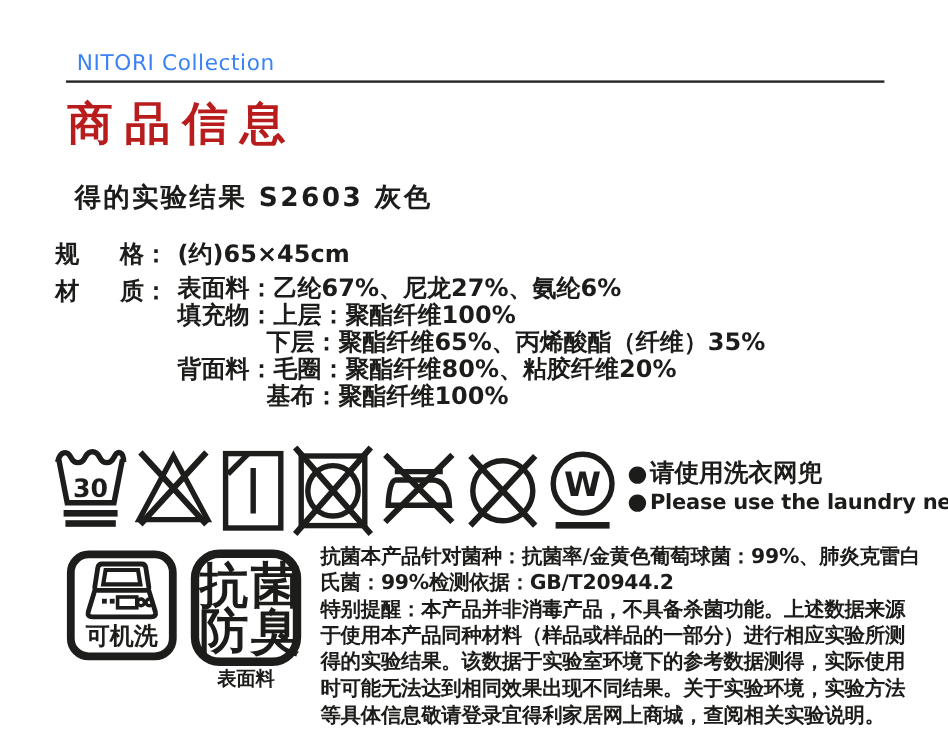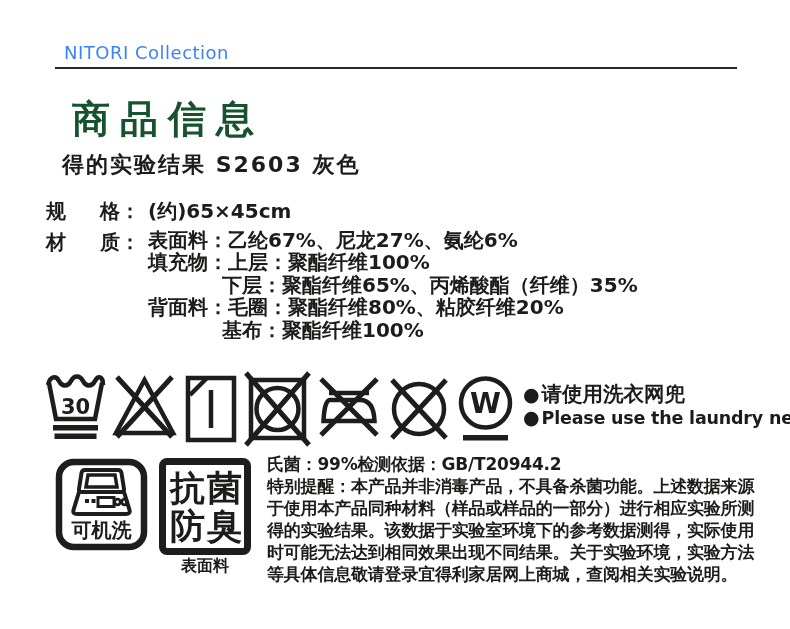--- a/index.html
+++ b/index.html
@@ -4,21 +4,21 @@
 <style>
   html,body { margin:0; padding:0; background:#fff; }
   .page {
     position:relative; width:790px; height:629px; background:#ffffff;
     font-family:"DejaVu Sans", sans-serif; color:#1c1c1a; overflow:hidden;
   }
   .abs { position:absolute; white-space:nowrap; }
 
   .brand { left:64px; top:42px; font-size:18px; color:#3b82f6; letter-spacing:0.5px; font-weight:500; }
   .rule  { left:55px; top:67px; width:682px; height:2px; background:#262624; }
-  .title { left:56px; top:78px; margin:16px; font-size:38px; font-weight:800; letter-spacing:10px; color:#14532d; }
+  .title { left:56px; top:78px; margin:0; font-size:38px; font-weight:800; letter-spacing:10px; color:#b91c1c; }
   .product { left:62px; top:150px; font-size:22px; font-weight:700; letter-spacing:2px; }
 
   .spec-row { display:flex; font-size:20px; font-weight:700; }
   .spec-size { left:46px; top:198px; }
   .spec-mat  { left:46px; top:229px; }
   .mainlab { width:94px; flex:0 0 94px; display:flex; justify-content:space-between; }
   .spec-val { margin-left:8px; }
   .matblock { margin-left:8px; line-height:22.4px; }
   .mrow { display:flex; white-space:nowrap; }
   .part { flex:0 0 74px; }
@@ -32,22 +32,22 @@
   .symtext { fill:#1d1d1b; font-family:"DejaVu Sans", sans-serif; font-weight:700; text-anchor:middle; }
 
   .notes { left:523px; top:383px; }
   .note-row { display:flex; align-items:baseline; }
   .bullet { font-size:19px; line-height:23px; margin-right:2px; }
   .note-zh { font-size:20.5px; font-weight:700; line-height:23px; }
   .note-en { font-size:17.5px; font-weight:700; line-height:22px; letter-spacing:-0.2px; }
 
   .badge-anti {
     left:159px; top:458px; width:92px; height:97px; box-sizing:border-box;
-    border:7px solid #1d1d1b; border-radius:8px; text-align:right;
-    font-size:35px; font-weight:900; line-height:38px; padding-top:4px; letter-spacing:2px;
+    border:7px solid #1d1d1b; border-radius:24px; text-align:left;
+    font-size:41px; font-weight:900; line-height:38px; padding-top:4px; letter-spacing:2px;
   }
   .badge-caption { left:159px; top:556px; width:92px; text-align:center; font-size:16px; font-weight:700; }
 
   .disclaimer { left:267px; top:453px; width:523px; font-size:17px; font-weight:700; line-height:22.1px; letter-spacing:-0.2px; }
   .disclaimer div { white-space:nowrap; }
 </style>
 </head>
 <body>
 
 <div class="page">
@@ -160,20 +160,21 @@
     <text x="46.5" y="79" font-size="20" font-weight="700" text-anchor="middle" fill="#1d1d1b" font-family="DejaVu Sans, sans-serif">可机洗</text>
   </svg>
 
   <div class="abs badge-anti">
     <div>抗菌</div>
     <div>防臭</div>
   </div>
   <div class="abs badge-caption">表面料</div>
 
   <div class="abs disclaimer">
+    <div>抗菌本产品针对菌种：抗菌率/金黄色葡萄球菌：99%、肺炎克雷白</div>
     <div>氏菌：99%检测依据：GB/T20944.2</div>
     <div>特别提醒：本产品并非消毒产品，不具备杀菌功能。上述数据来源</div>
     <div>于使用本产品同种材料（样品或样品的一部分）进行相应实验所测</div>
     <div>得的实验结果。该数据于实验室环境下的参考数据测得，实际使用</div>
     <div>时可能无法达到相同效果出现不同结果。关于实验环境，实验方法</div>
     <div>等具体信息敬请登录宜得利家居网上商城，查阅相关实验说明。</div>
   </div>
 
 </div>
 

